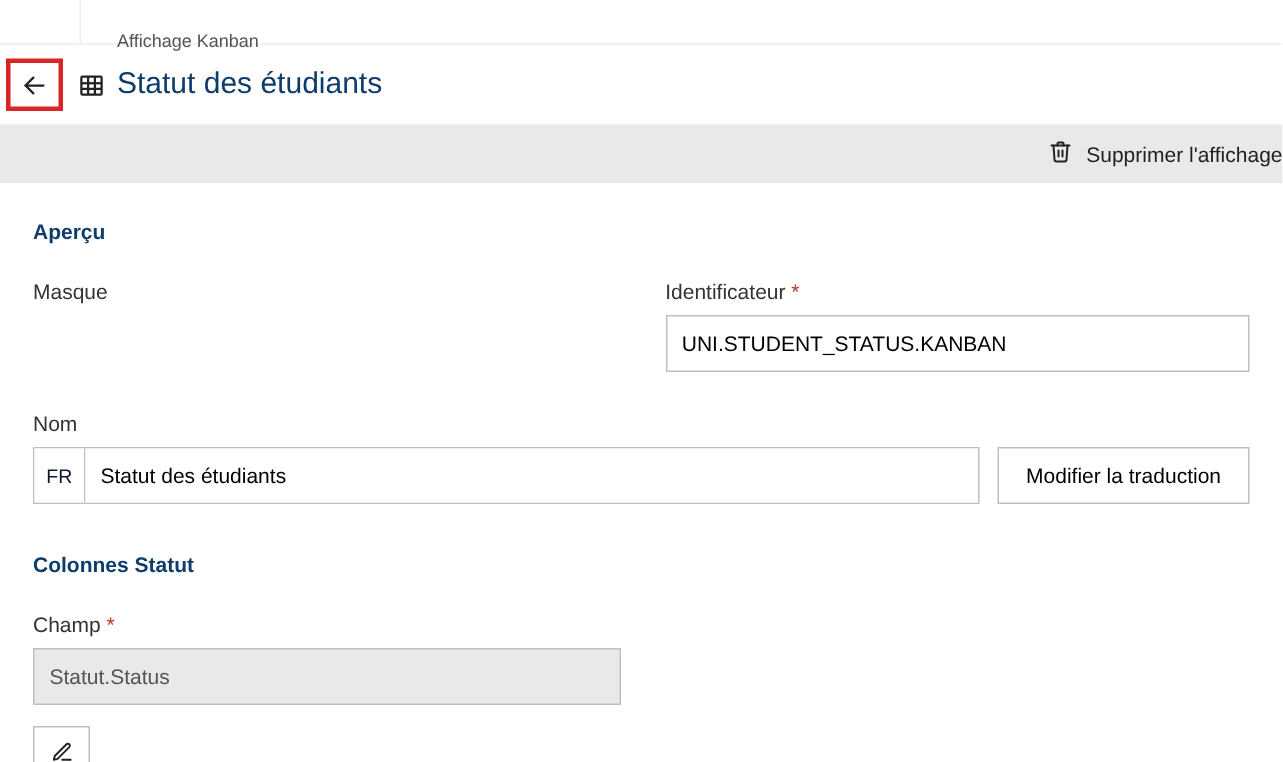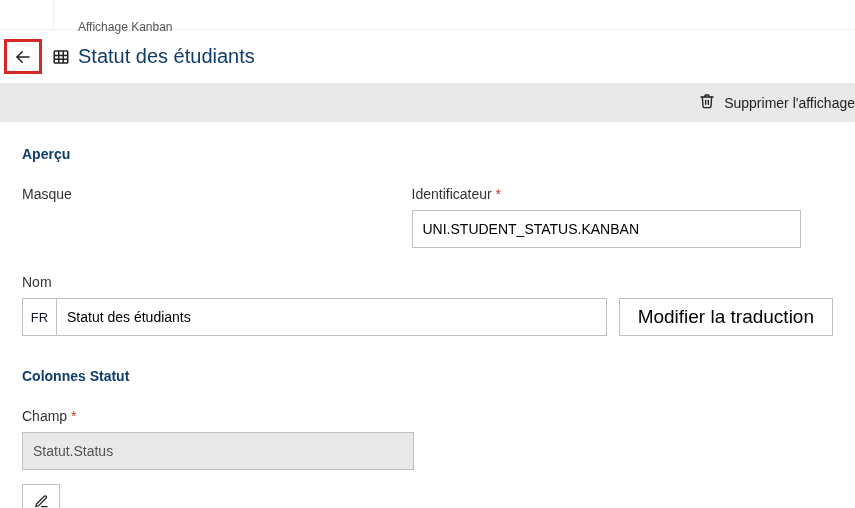--- a/index.html
+++ b/index.html
@@ -64,20 +64,21 @@
     padding: 24px 22px 12px 22px;
   }
   .section-heading {
     color: #0e3d6b;
     font-weight: 700;
     font-size: 14px;
     margin-bottom: 24px;
   }
   .form-row {
     display: flex;
+    gap: 32px;
     margin-bottom: 26px;
   }
   .form-field { display:flex; flex-direction:column; flex:1; }
   .form-field.half { flex: 0 0 calc(50% - 16px); }
   .field-label {
     font-size: 14px;
     color: #333;
     margin-bottom: 8px;
   }
   .required { color: #c0392b; }
@@ -116,21 +117,21 @@
     border: 1px solid #bfbfbf;
     height: 38px;
   }
   .lang-combined .lang-prefix { border:none; border-right:1px solid #bfbfbf; height:100%; }
   .lang-combined input { border:none; flex:1; height:100%; padding:0 10px; font-size:14px; font-family: inherit; }
   .btn {
     border: 1px solid #bfbfbf;
     background: #fff;
     height: 38px;
     padding: 0 18px;
-    font-size: 19px;
+    font-size: 14px;
     cursor: pointer;
     font-family: inherit;
     text-align: center;
   }
   .icon-btn {
     border: 1px solid #bfbfbf;
     background: #fff;
     width: 38px;
     height: 38px;
     display:flex; align-items:center; justify-content:center;

